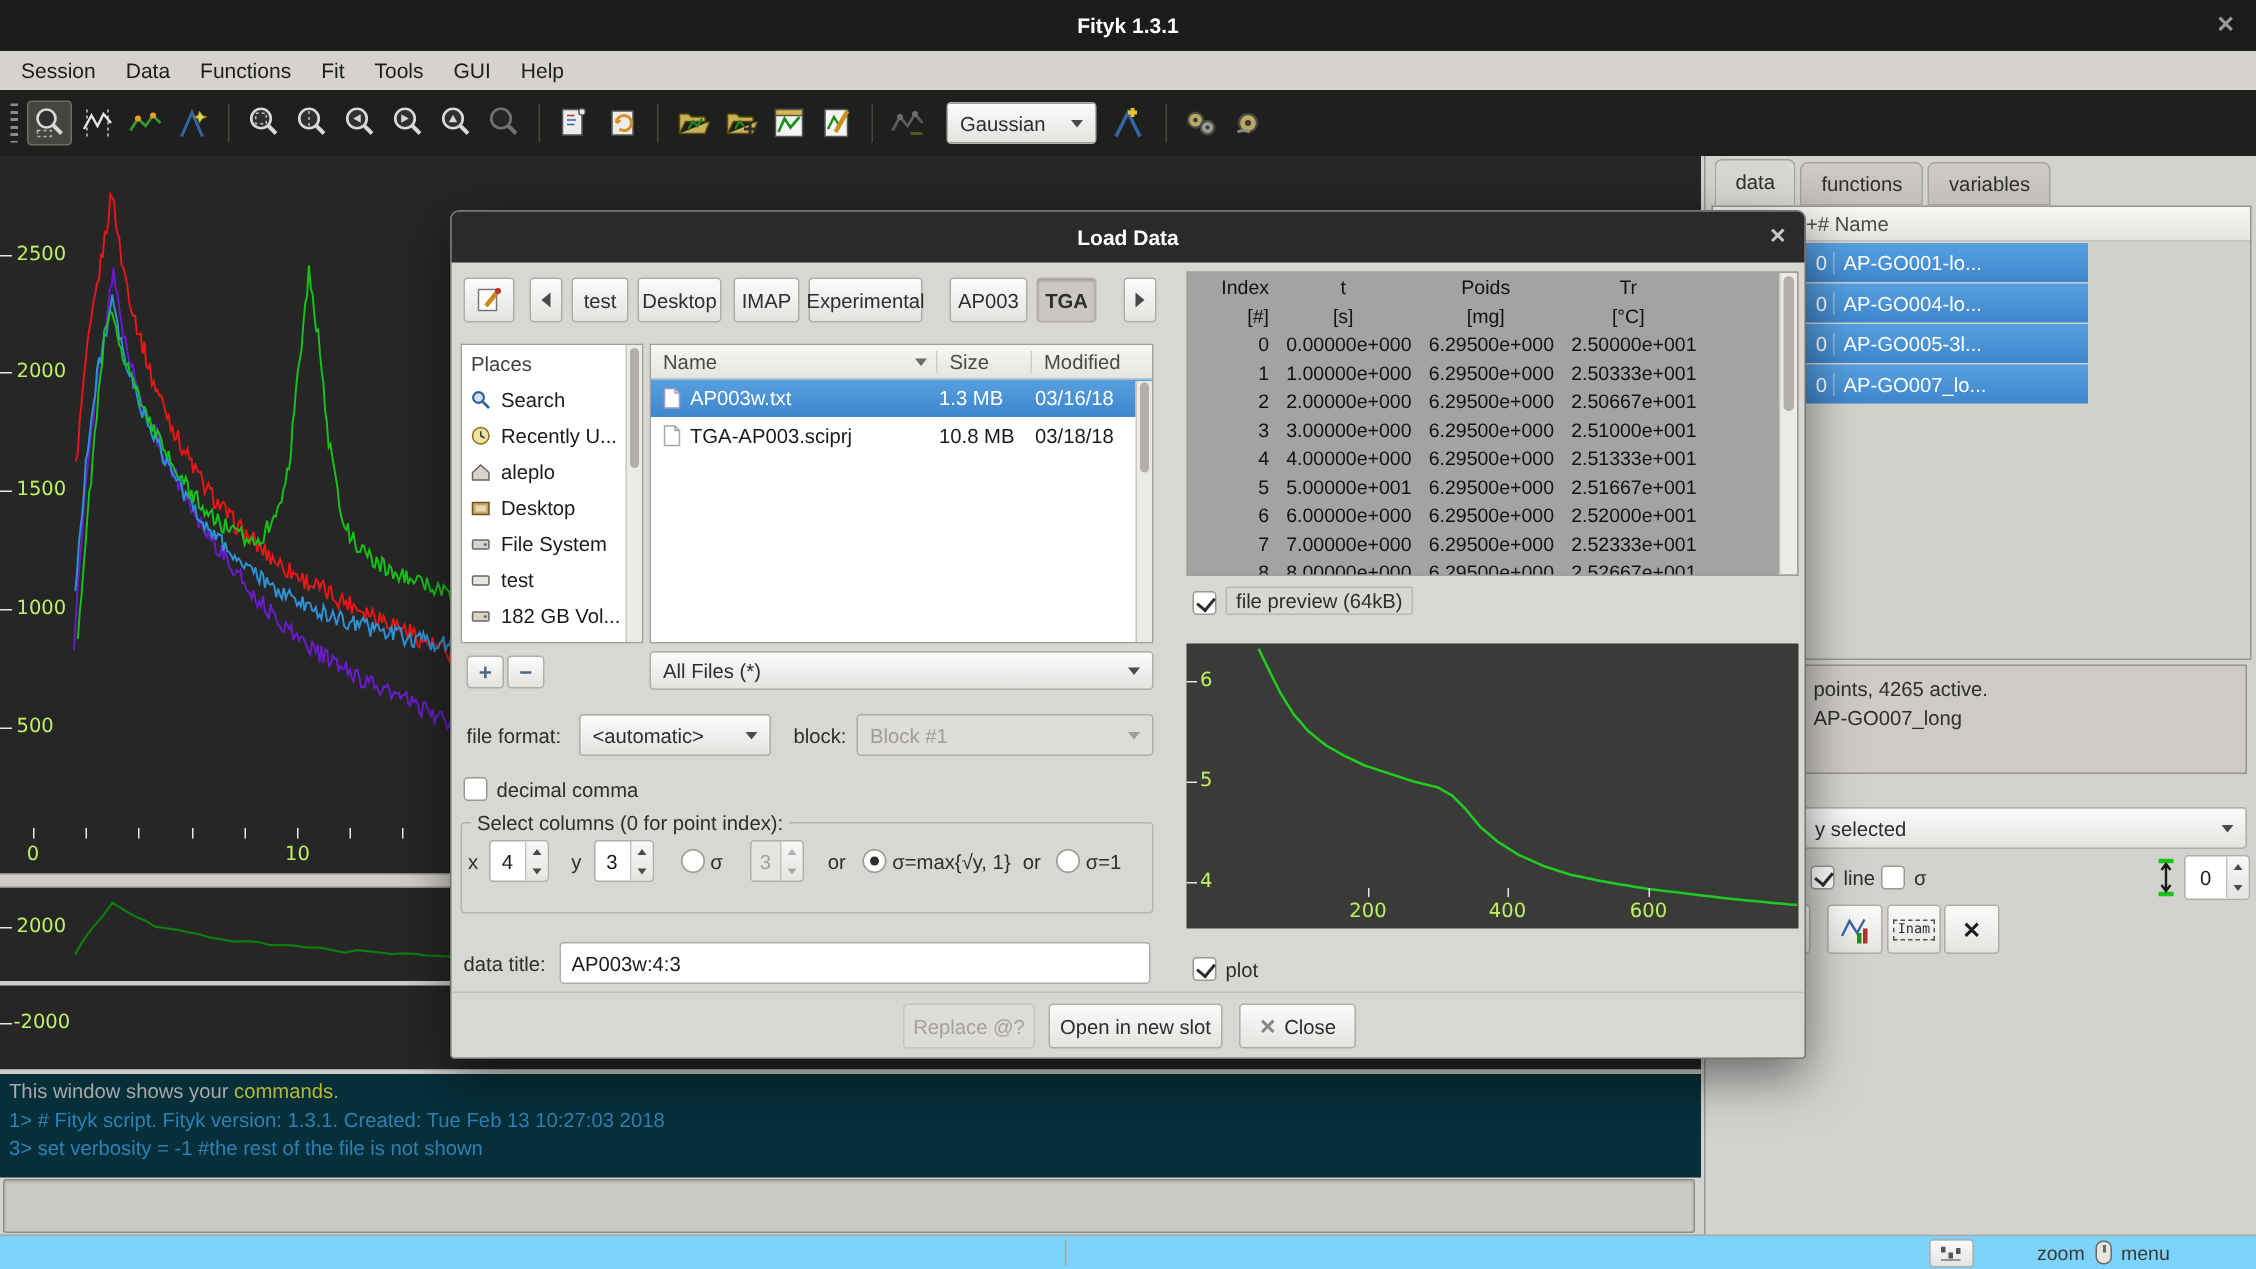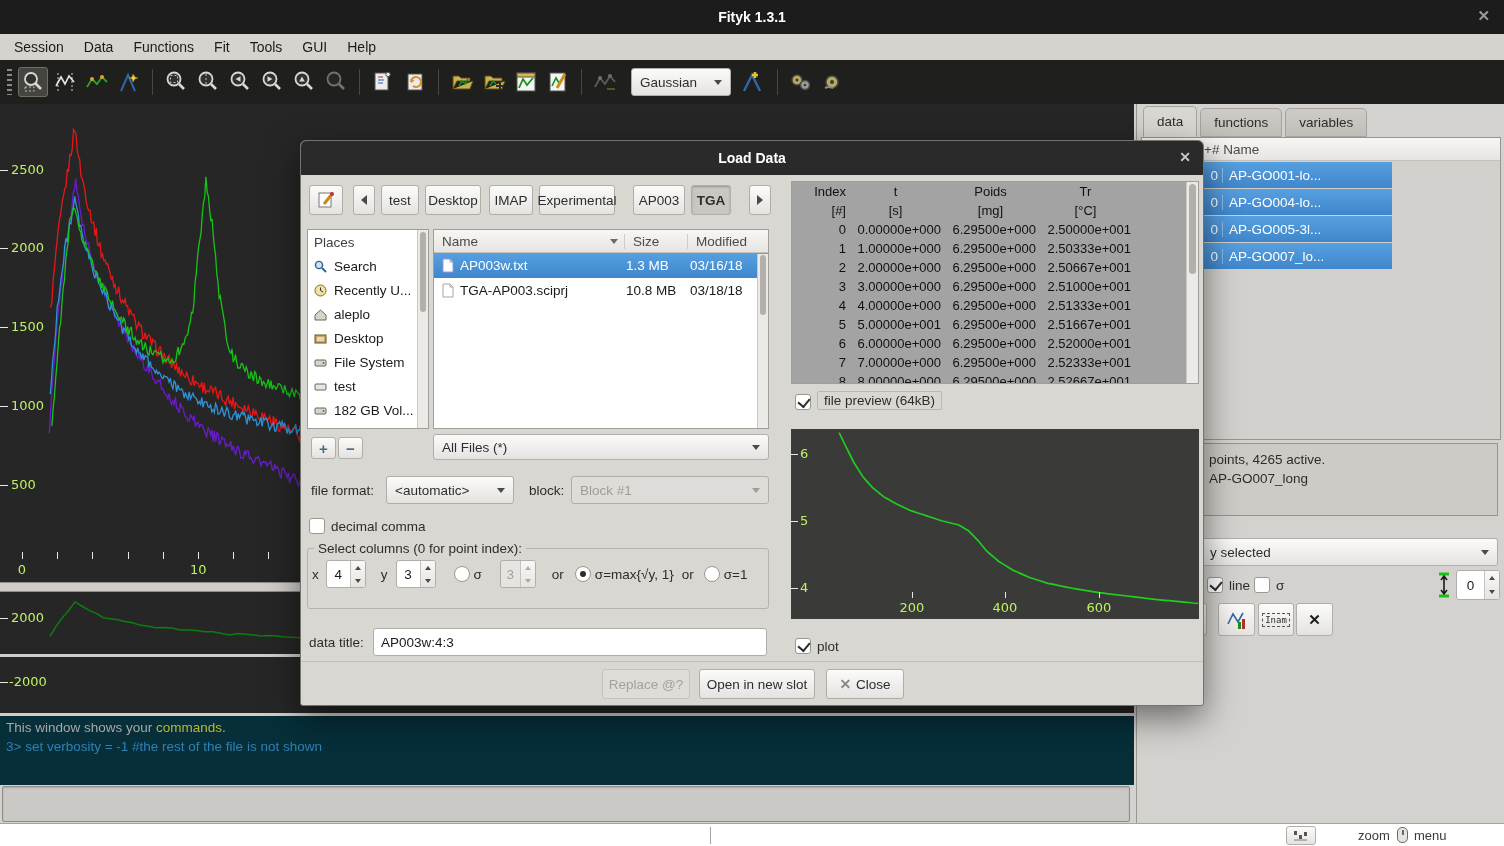--- a/index.html
+++ b/index.html
@@ -292,26 +292,27 @@
   <div class="abs" style="left:0;top:654px;width:1134px;height:3px;background:#d0cdc9"></div>
 
   <div class="abs" style="left:0;top:657px;width:1134px;height:56px;background:#262626;overflow:hidden">
     <div class="wt" style="left:0;top:25px;width:8px;height:1px"></div>
     <div class="dl" style="left:9px;top:17px">-2000</div>
   </div>
   <div class="abs" style="left:0;top:713px;width:1134px;height:3px;background:#d0cdc9"></div>
 
   <div class="abs" style="left:0;top:716px;width:1134px;height:69px;background:#062f3a;padding:2px 6px;overflow:hidden">
     <div class="cons"><span style="color:#a8a8a8">This window shows your </span><span style="color:#b8b832">commands.</span></div>
+    <div class="cons" style="color:#2e81b5">1&gt; # Fityk script. Fityk version: 1.3.1. Created: Tue Feb 13 10:27:03 2018</div>
     <div class="cons" style="color:#2e81b5">3&gt; set verbosity = -1 #the rest of the file is not shown</div>
   </div>
 
   <div class="abs" style="left:2px;top:786px;width:1128px;height:36px;background:#cbc9c5;border:1px solid #8f8c87;border-radius:2px;box-shadow:inset 0 1px 2px rgba(0,0,0,.15)"></div>
 
-  <div class="abs" style="left:0;top:823px;width:1504px;height:23px;background:#ffffff;border-top:1px solid #a7a49f">
+  <div class="abs" style="left:0;top:823px;width:1504px;height:23px;background:#7dd3fc;border-top:1px solid #a7a49f">
     <div class="abs" style="left:710px;top:3px;width:1px;height:17px;background:#a7a49f"></div>
     <div class="btn" style="position:absolute;left:1286px;top:2px;width:30px;height:19px">
         <svg width="14" height="10">
           <rect x="0" y="0" width="3" height="4" fill="#555"></rect>
           <rect x="5" y="4" width="3" height="4" fill="#555"></rect>
           <rect x="10" y="1" width="3" height="4" fill="#555"></rect>
           <line x1="0" y1="9" x2="13" y2="9" stroke="#777"></line>
         </svg>
       </div>
     <span class="lbl abs" style="left:1358px;top:4px;font-size:13px;color:#3a3a38">zoom</span>

